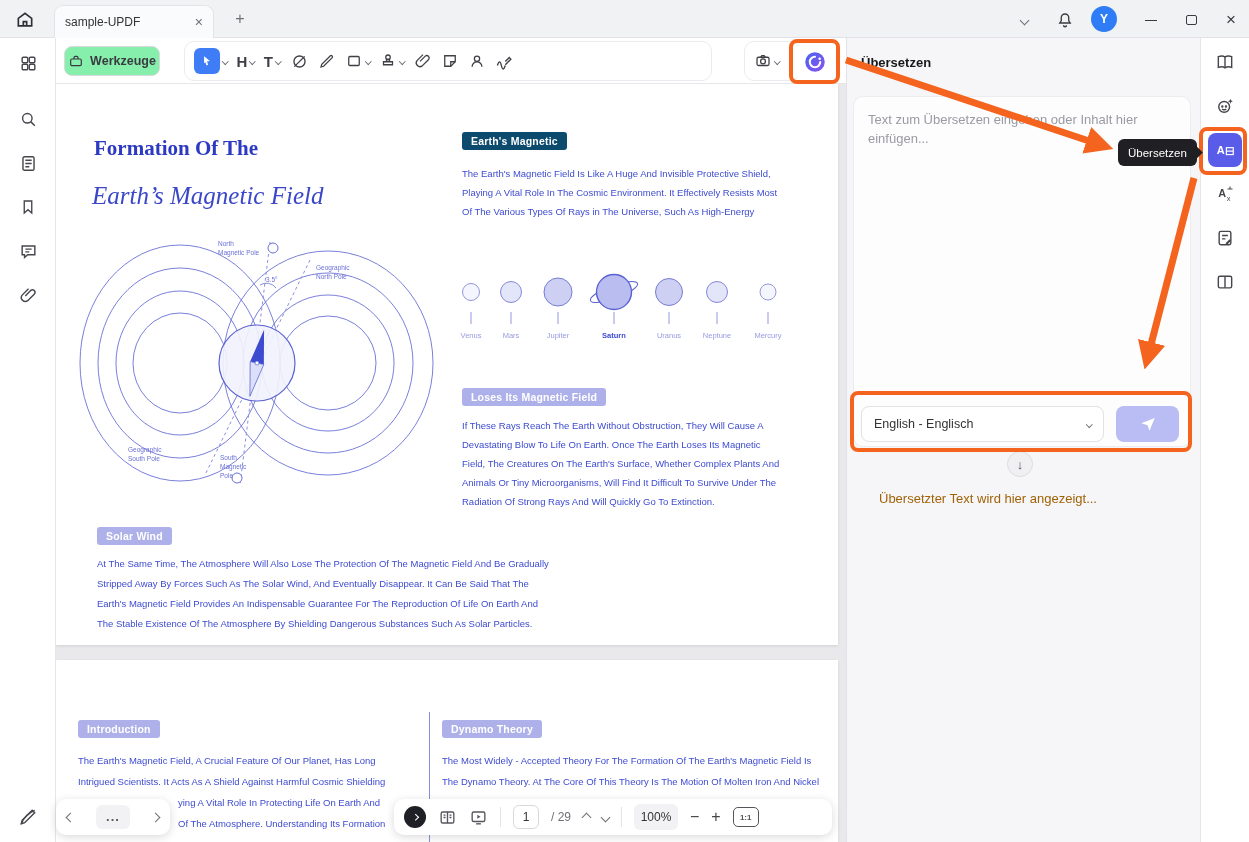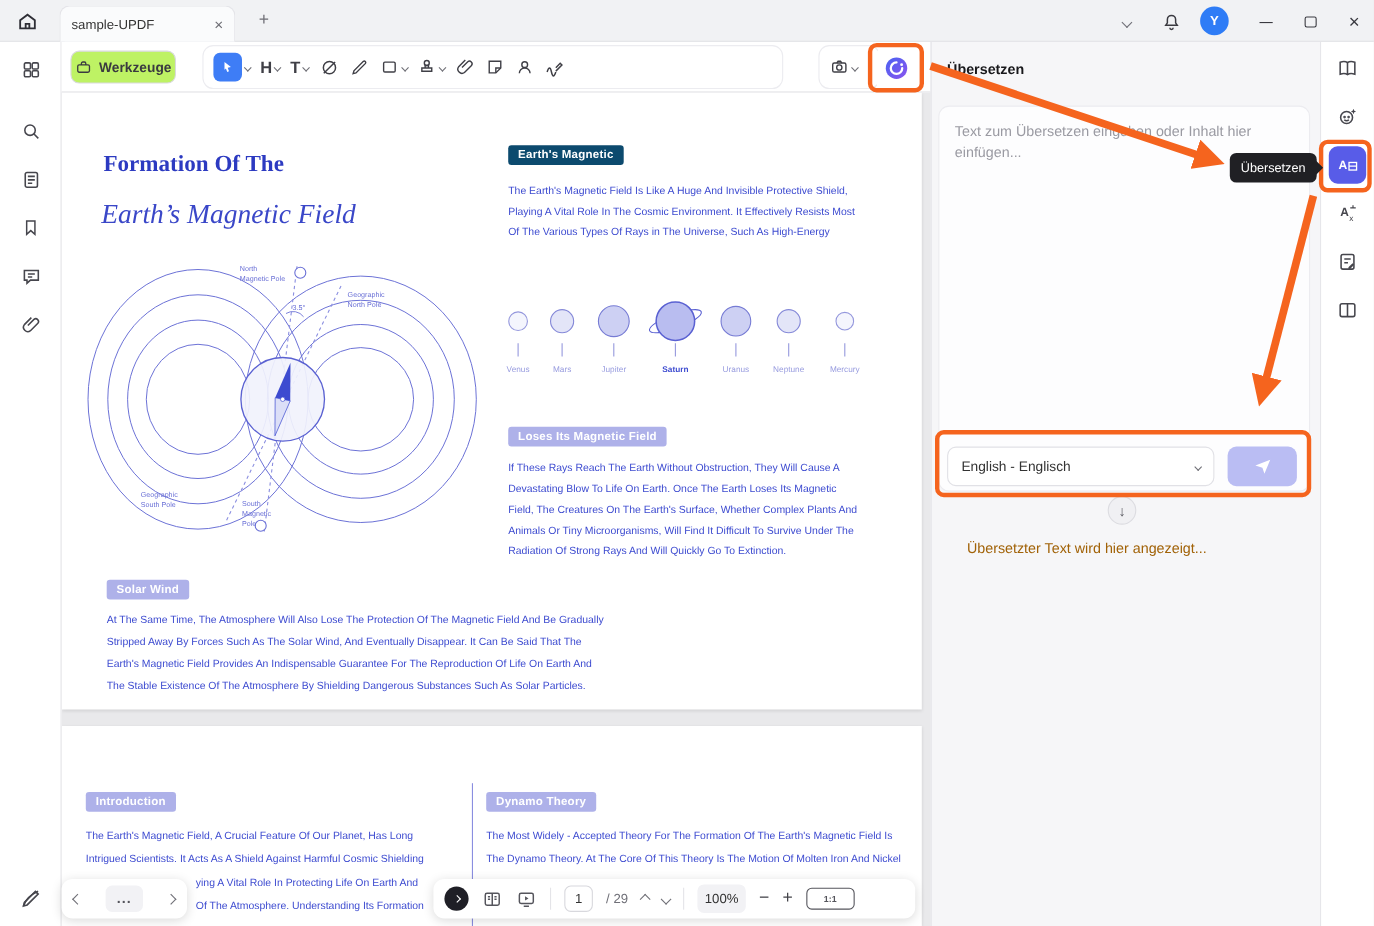--- a/index.html
+++ b/index.html
@@ -114,21 +114,21 @@
   </div>
   <div class="railslot" style="top:765px">
     <svg width="20" height="20" viewBox="0 0 24 24" fill="none" stroke="#46464d" stroke-width="1.8">
         <path d="M4 20 C7 12 13 7 20 4"></path>
         <path d="M4 20 l4 -1.2 L20 7 l-3 -3 L5 16 Z"></path>
       </svg>
   </div>
 </div>
 
 <div class="abs" id="toolbar">
-  <div class="abs" style="left:8px;top:8px;width:96px;height:30px;border:1px solid #d9d9de;border-radius:8px;display:flex;align-items:center;justify-content:center;gap:6px;background:#bef264">
+  <div class="abs" style="left:8px;top:8px;width:96px;height:30px;border:1px solid #d9d9de;border-radius:8px;display:flex;align-items:center;justify-content:center;gap:6px;background:#86efac">
     <svg width="16" height="16" viewBox="0 0 24 24" fill="none" stroke="#3a3a40" stroke-width="1.8">
         <rect x="4" y="9" width="16" height="10" rx="2"></rect>
         <path d="M9 9 V7 a2 2 0 0 1 2 -2 h2 a2 2 0 0 1 2 2 v2"></path>
       </svg>
     <span style="font-size:12.5px;font-weight:bold;color:#3a3a40">Werkzeuge</span>
   </div>
 
   <div class="toolgroup" style="left:128px;width:528px">
     <div class="toolbtn">
       <span class="icon" style="width:26px;height:26px;border-radius:6px;background:#3e7df6">
@@ -422,21 +422,21 @@
   </span>
   <span class="vdiv"></span>
   <input style="width: 26px; height: 24px; border: 1px solid rgb(216, 216, 221); border-radius: 6px; text-align: center; font-size: 12px; color: rgb(51, 51, 51); font-family: inherit;" value="1">
   <span style="font-size:12px;color:#707078;white-space:pre">/ 29</span>
   <span class="chev u"></span>
   <span class="chev d"></span>
   <span class="vdiv"></span>
   <span class="icon" style="width:44px;height:26px;background:#f2f2f5;border-radius:6px;font-size:12px;color:#333">100%</span>
   <span style="font-size:16px;color:#44444a">−</span>
   <span style="font-size:16px;color:#44444a">+</span>
-  <span class="icon" style="width:44px;height:20px;border:1.5px solid #55555c;border-radius:5px">
+  <span class="icon" style="width:26px;height:20px;border:1.5px solid #55555c;border-radius:5px">
       <span style="font-size:8px;color:#55555c;font-weight:bold">1:1</span>
     </span>
 </div>
 
 <div class="annot" style="left:789px;top:39px;width:51px;height:45px"></div>
 <div class="annot" style="left:1199px;top:127px;width:48px;height:48px"></div>
 <div class="annot" style="left:850px;top:391px;width:342px;height:61px"></div>
 
 <div id="tooltip">
     <span>Übersetzen</span>

